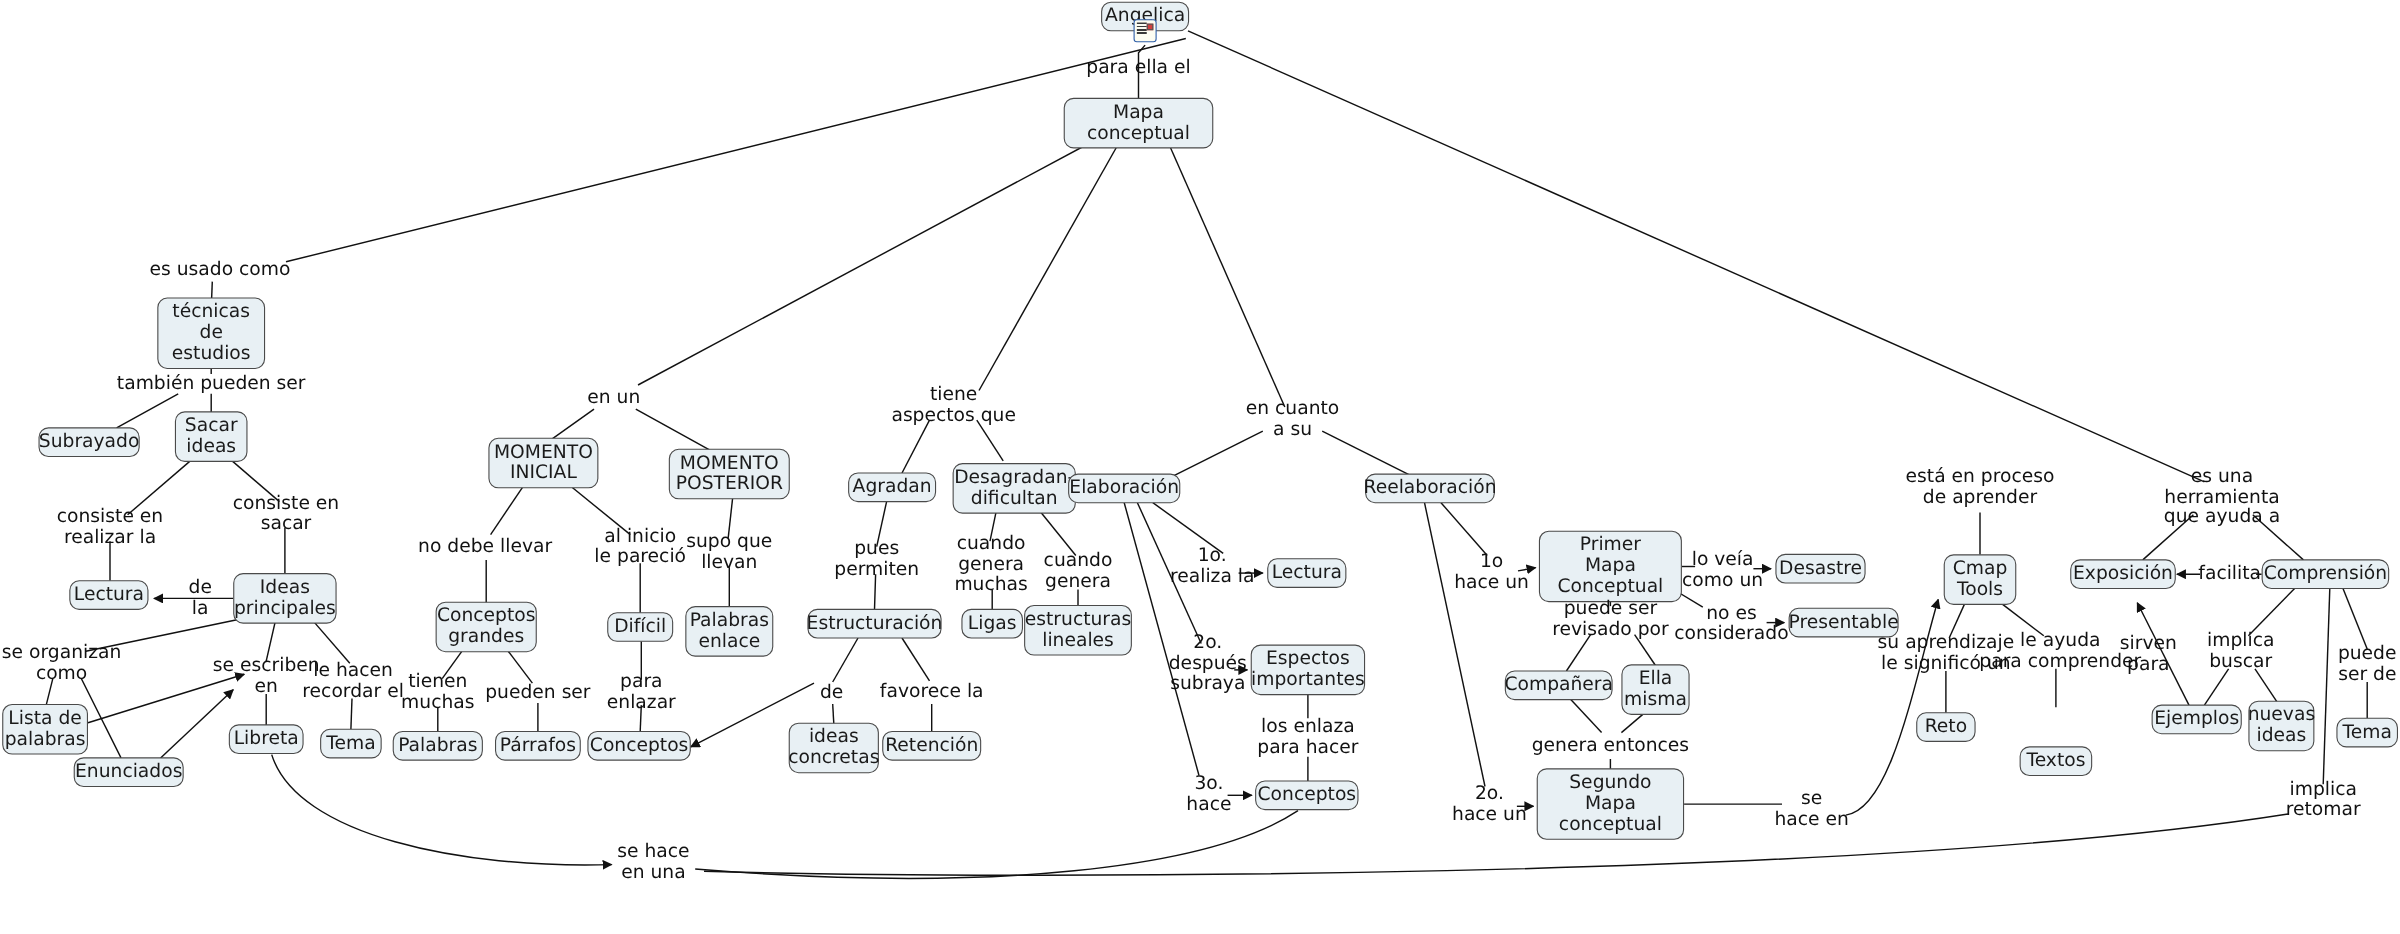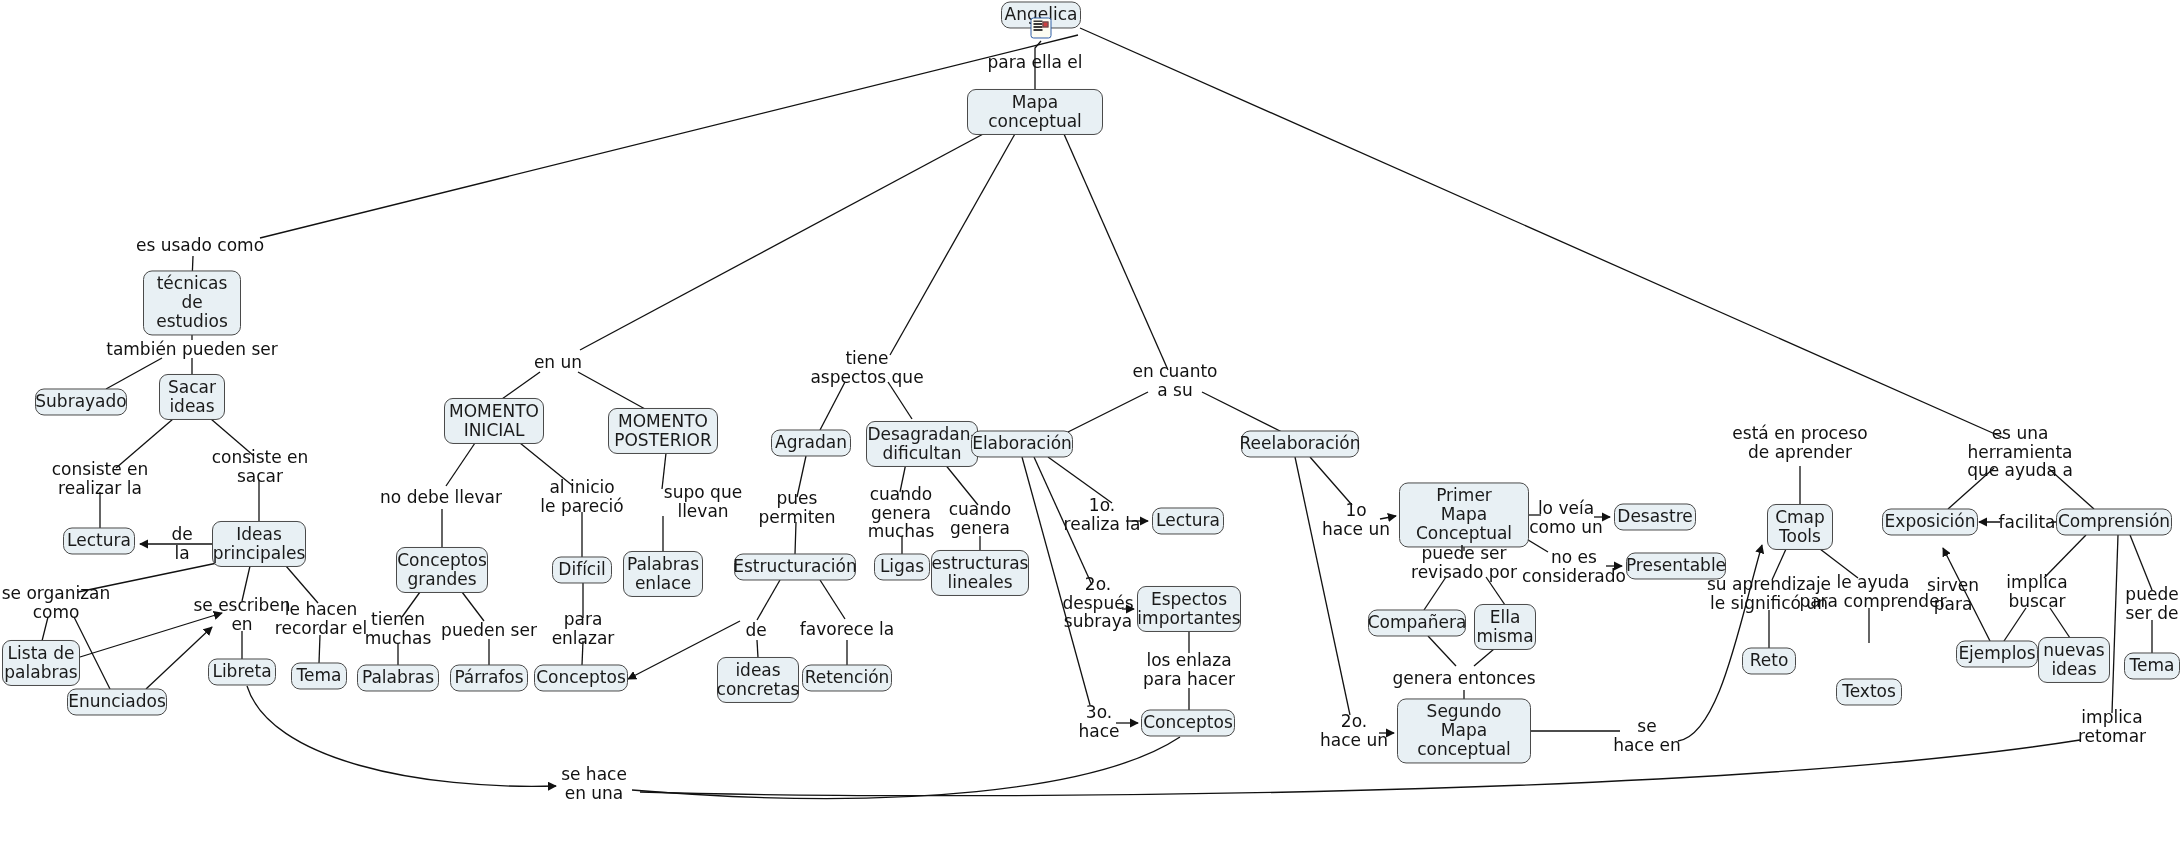--- a/index.html
+++ b/index.html
@@ -248,21 +248,21 @@
 Mapa conceptual</span></div>
       <div class="node" style="left: 1655px; top: 517px; width: 82px; min-height: 26px;"><span>Desastre</span></div>
       <div class="node" style="left: 1676px; top: 566px; width: 100px; min-height: 26px;"><span>Presentable</span></div>
       <div class="node" style="left: 1800px; top: 527px; width: 66px; min-height: 44px;"><span>Cmap
 Tools</span></div>
       <div class="node" style="left: 1769px; top: 661px; width: 54px; min-height: 26px;"><span>Reto</span></div>
       <div class="node" style="left: 1869px; top: 656px; width: 66px; min-height: 26px; margin-top: 36px;"><span>Textos</span></div>
       <div class="node" style="left: 1930px; top: 522px; width: 96px; min-height: 26px;"><span>Exposición</span></div>
       <div class="node" style="left: 2114px; top: 522px; width: 116px; min-height: 26px;"><span>Comprensión</span></div>
       <div class="node" style="left: 1997px; top: 654px; width: 82px; min-height: 26px;"><span>Ejemplos</span></div>
-      <div class="node" style="left: 2074px; top: 660px; width: 72px; min-height: 44px;"><span>nuevas
+      <div class="node" style="left: 2074px; top: 660px; width: 60px; min-height: 44px;"><span>nuevas
 ideas</span></div>
       <div class="node" style="left: 2152px; top: 666px; width: 56px; min-height: 26px;"><span>Tema</span></div>
     </div>
   <div id="label-layer">
       <div class="link-label" style="left: 1035px; top: 62px;">para ella el</div>
       <div class="link-label" style="left: 200px; top: 245px;">es usado como</div>
       <div class="link-label" style="left: 192px; top: 349px;">también pueden ser</div>
       <div class="link-label" style="left: 100px; top: 479px;">consiste en
 realizar la</div>
       <div class="link-label" style="left: 260px; top: 467px;">consiste en
@@ -272,21 +272,21 @@
       <div class="link-label" style="left: 56px; top: 603px;">se organizan
 como</div>
       <div class="link-label" style="left: 242px; top: 615px;">se escriben
 en</div>
       <div class="link-label" style="left: 321px; top: 619px;">le hacen
 recordar el</div>
       <div class="link-label" style="left: 558px; top: 362px;">en un</div>
       <div class="link-label" style="left: 441px; top: 497px; text-align: right;">no debe llevar</div>
       <div class="link-label" style="left: 582px; top: 497px;">al inicio
 le pareció</div>
-      <div class="link-label" style="left: 663px; top: 502px; margin-left: 40px;">supo que
+      <div class="link-label" style="left: 663px; top: 502px;">supo que
 llevan</div>
       <div class="link-label" style="left: 398px; top: 629px;">tienen
 muchas</div>
       <div class="link-label" style="left: 489px; top: 630px;">pueden ser</div>
       <div class="link-label" style="left: 583px; top: 629px;">para
 enlazar</div>
       <div class="link-label" style="left: 867px; top: 368px;">tiene
 aspectos que</div>
       <div class="link-label" style="left: 797px; top: 508px;">pues
 permiten</div>
@@ -327,21 +327,21 @@
 le significó un</div>
       <div class="link-label" style="left: 1873px; top: 592px;">le ayuda
 para comprender</div>
       <div class="link-label" style="left: 2020px; top: 452px;">es una herramienta
 que ayuda a</div>
       <div class="link-label" style="left: 2027px; top: 522px;">facilita</div>
       <div class="link-label" style="left: 1953px; top: 595px;">sirven
 para</div>
       <div class="link-label" style="left: 2037px; top: 592px;">implica
 buscar</div>
-      <div class="link-label" style="left: 2152px; top: 604px;">puede
+      <div class="link-label" style="left: 2152px; top: 604px; text-align: right;">puede
 ser de</div>
       <div class="link-label" style="left: 594px; top: 784px;">se hace
 en una</div>
       <div class="link-label" style="left: 2112px; top: 727px;">implica
 retomar</div>
     </div>
 
 </div>
 
 </body></html>

